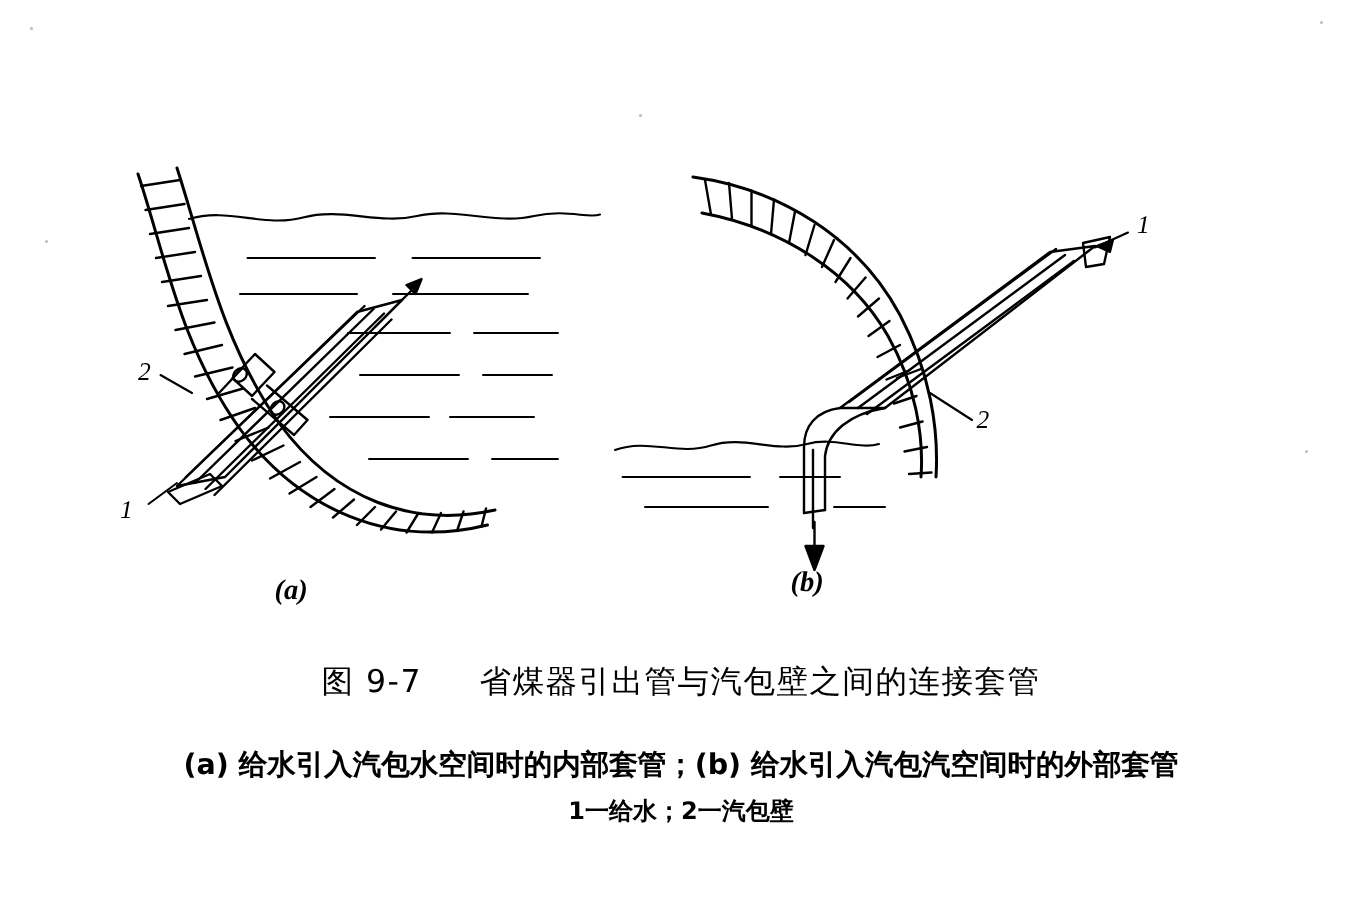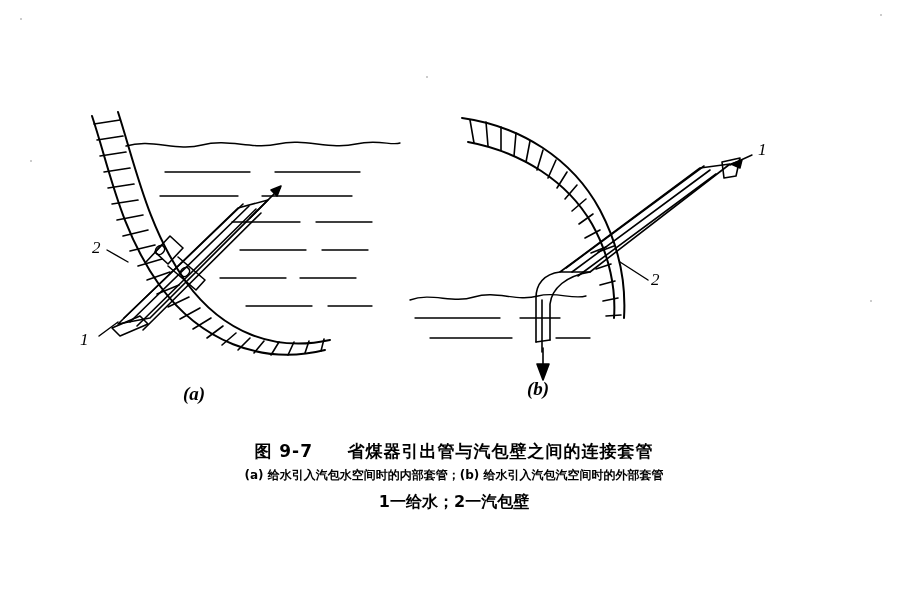--- a/index.html
+++ b/index.html
@@ -42,28 +42,28 @@
     font-style: italic;
   }
   .caption-block {
     position: absolute;
     left: 0;
     top: 440px;
     width: 908px;
     text-align: center;
   }
   .caption-title {
-    font-size: 17px;
-    font-weight: bold;
+    font-size: 21px;
+    font-weight: normal;
     letter-spacing: 1px;
-    margin-bottom: 4px;
+    margin-bottom: 29px;
     font-family: "DejaVu Sans", sans-serif;
   }
   .caption-sub {
-    font-size: 12px;
+    font-size: 19px;
     font-weight: bold;
     font-family: "DejaVu Sans", sans-serif;
     margin-bottom: 8px;
   }
   .caption-legend {
     font-size: 16px;
     font-weight: bold;
     font-family: "DejaVu Sans", sans-serif;
   }
   .speck {

